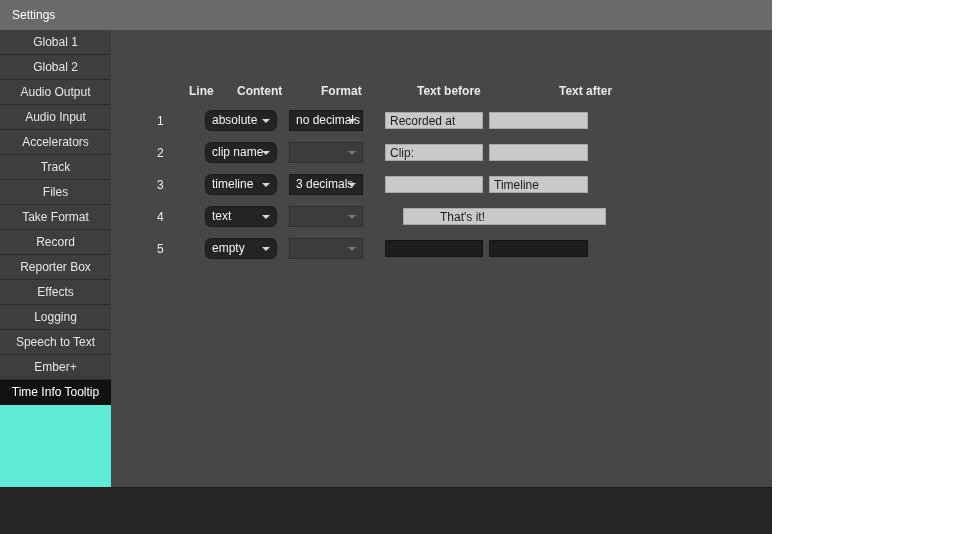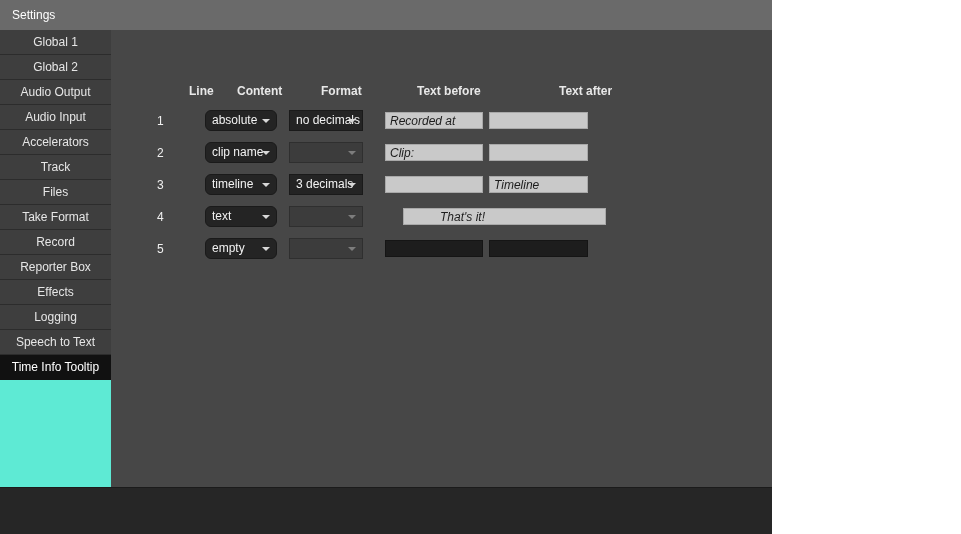--- a/index.html
+++ b/index.html
@@ -30,21 +30,21 @@
   .linenum{position:absolute;left:46px;top:0;line-height:22px;color:#f0f0f0;}
 
   .dd{position:absolute;top:0;height:21px;background:#242424;border:1px solid #1a1a1a;box-sizing:border-box;cursor:default;}
   .dd .dd-text{position:absolute;left:6px;top:0;line-height:19px;color:#f2f2f2;white-space:nowrap;}
   .dd .dd-arrow{position:absolute;right:6px;top:8px;width:0;height:0;border-left:4px solid transparent;border-right:4px solid transparent;border-top:4px solid #d8d8d8;}
   .dd.disabled{background:#3c3c3c;border-color:#2f2f2f;}
   .dd.disabled .dd-arrow{border-top-color:#7d7d7d;}
   .content-dd{left:94px;width:72px;border-radius:6px;}
   .format-dd{left:178px;width:74px;}
 
-  .ti{position:absolute;top:2px;height:17px;background:#c9c9c9;border:1px solid #a9a9a9;box-sizing:border-box;color:#1c1c1c;font-family:inherit;font-size:12px;padding:0 4px;outline:none;font-style:italic;}
+  .ti{position:absolute;top:2px;height:17px;background:#c9c9c9;border:1px solid #a9a9a9;box-sizing:border-box;color:#1c1c1c;font-family:inherit;font-size:12px;padding:0 4px;outline:none;}
   .ti.before{left:274px;width:98px;}
   .ti.after{left:378px;width:99px;}
   .ti.wide{left:292px;width:203px;padding-left:36px;}
   .ti.disabled{background:#1d1d1d;border-color:#151515;color:#6a6a6a;}
 
   
   .footer{position:absolute;left:0;top:487px;width:961px;height:47px;background:#262626;border-top:1px solid #1b1b1b;box-sizing:border-box;}
   .btn{position:absolute;top:12px;width:74px;height:22px;background:#3c3c3c;border:1px solid #5f5f5f;color:#e8e8e8;font-family:inherit;font-size:12px;box-sizing:border-box;cursor:default;}
   .btn.ok{left:784px;border-color:#a8a8a8;outline:1px dotted #8f8f8f;outline-offset:-4px;}
   .btn.cancel{left:874px;}
@@ -66,20 +66,21 @@
     <div class="side-item">Audio Input</div>
     <div class="side-item">Accelerators</div>
     <div class="side-item">Track</div>
     <div class="side-item">Files</div>
     <div class="side-item">Take Format</div>
     <div class="side-item">Record</div>
     <div class="side-item">Reporter Box</div>
     <div class="side-item">Effects</div>
     <div class="side-item">Logging</div>
     <div class="side-item">Speech to Text</div>
+    <div class="side-item">Ember+</div>
     <div class="side-item selected">Time Info Tooltip</div>
   </div>
 
   <div class="main">
 
     <div class="headers">
       <span class="hdr h-line">Line</span>
       <span class="hdr h-content">Content</span>
       <span class="hdr h-format">Format</span>
       <span class="hdr h-before">Text before</span>

